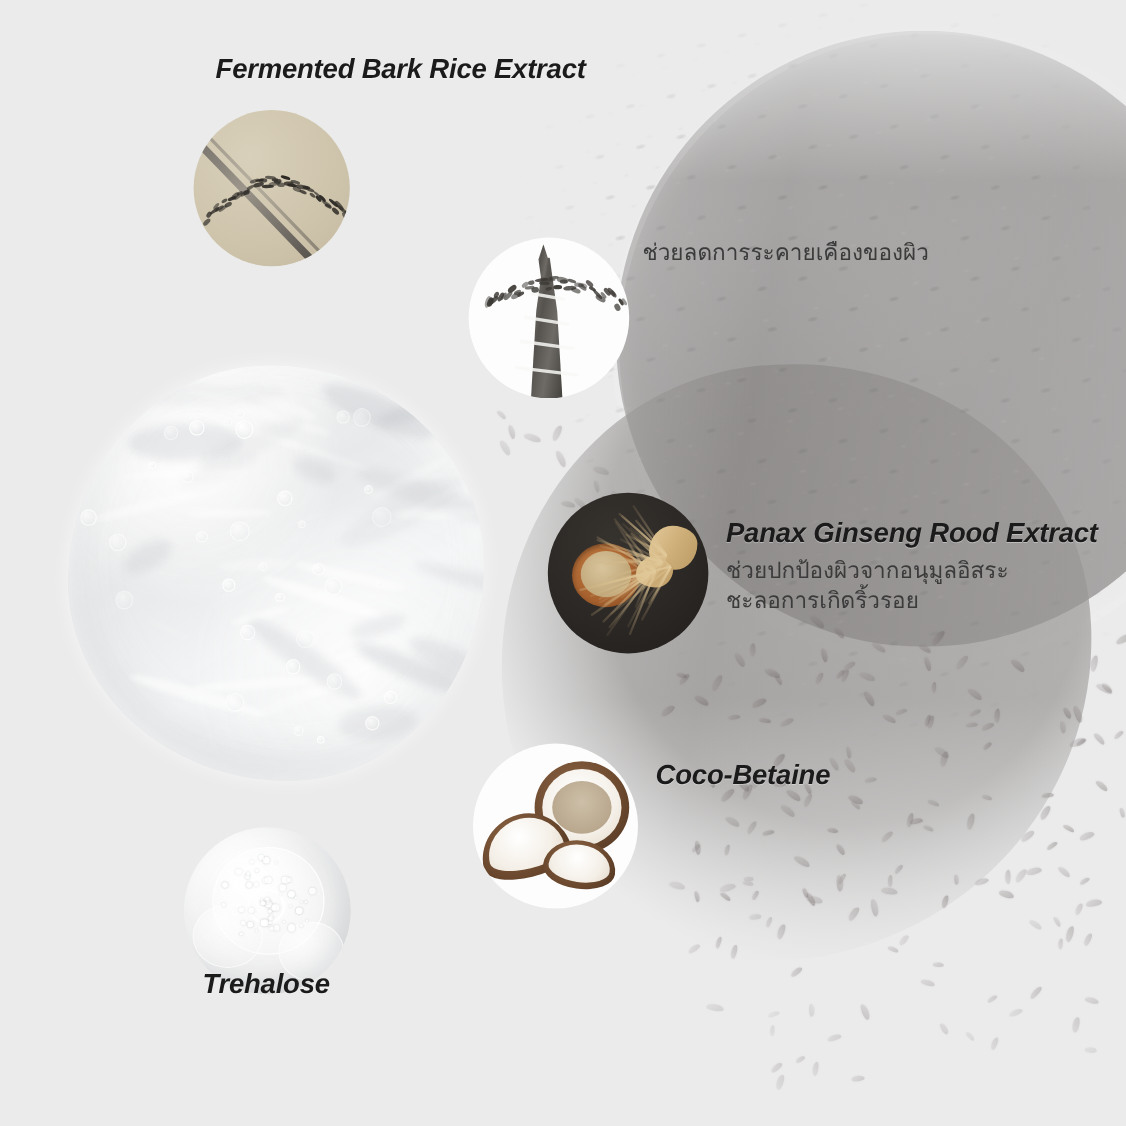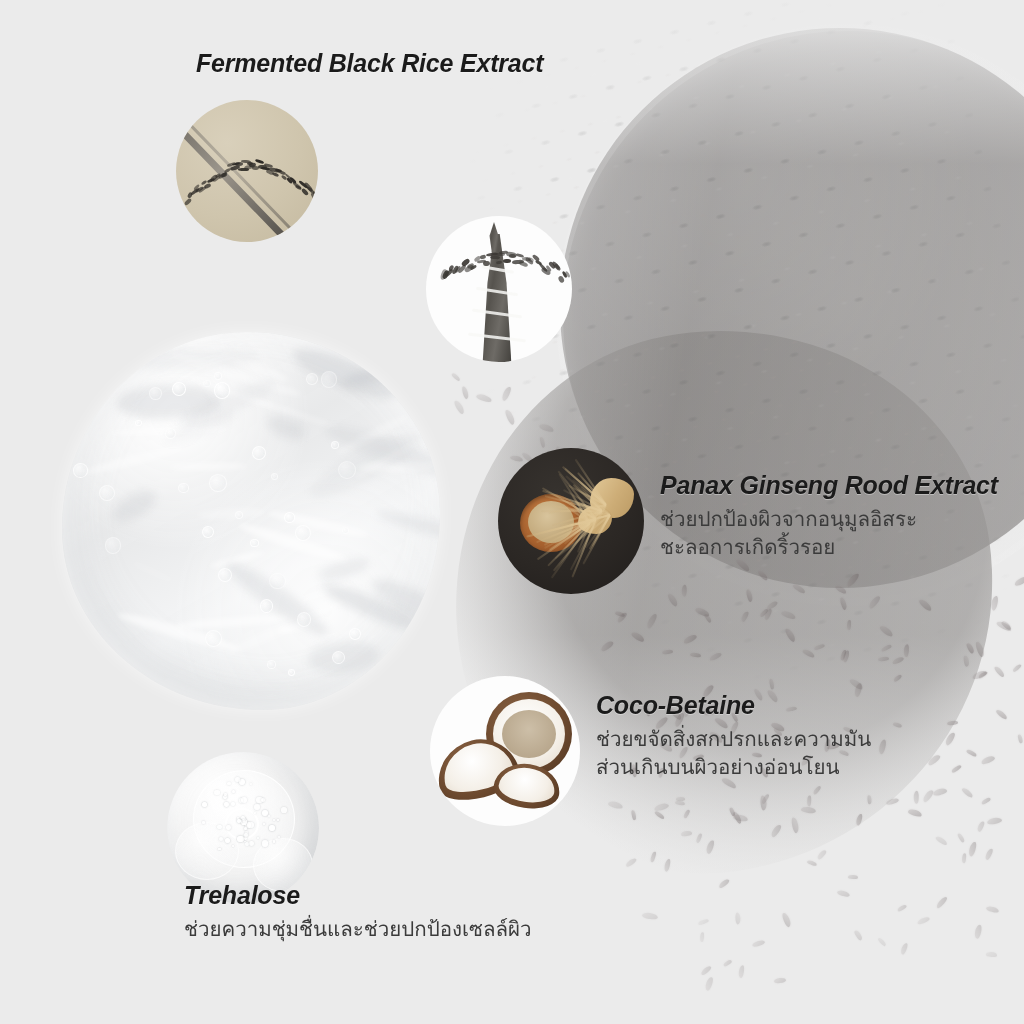--- a/index.html
+++ b/index.html
@@ -654,36 +654,34 @@
         <div class="tr-bub" style="left: 35.1598px; top: 69.4361px; width: 2.46379px; height: 2.46379px; opacity: 0.68;"></div>
         <div class="tr-bub" style="left: 72.5469px; top: 68.4838px; width: 2.32636px; height: 2.32636px; opacity: 0.65;"></div>
         <div class="tr-bub" style="left: 77.386px; top: 85.0928px; width: 2.7721px; height: 2.7721px; opacity: 0.65;"></div>
         <div class="tr-bub" style="left: 70.2262px; top: 67.022px; width: 3.81136px; height: 3.81136px; opacity: 0.95;"></div>
         <div class="tr-bub" style="left: 87.2557px; top: 52.3704px; width: 6.01894px; height: 6.01894px; opacity: 0.67;"></div>
         <div class="tr-bub" style="left: 76.736px; top: 80.747px; width: 4.26764px; height: 4.26764px; opacity: 0.7;"></div>
       </div>
   </div>
 
   <div class="block" id="blk-rice">
-    <p class="h-title">Fermented Black Rice Extract</p>
+    <p class="h-title">Fermented Bark Rice Extract</p>
   </div>
 
   <div class="block" id="blk-bamboo">
+    <p class="h-desc">ช่วยลดการระคายเคืองของผิว</p>
   </div>
 
   <div class="block" id="blk-ginseng">
     <p class="h-title">Panax Ginseng Rood Extract</p>
     <p class="h-desc">ช่วยปกป้องผิวจากอนุมูลอิสระ
 ชะลอการเกิดริ้วรอย</p>
   </div>
 
   <div class="block" id="blk-coco">
     <p class="h-title">Coco-Betaine</p>
-    <p class="h-desc">ช่วยขจัดสิ่งสกปรกและความมัน
-ส่วนเกินบนผิวอย่างอ่อนโยน</p>
   </div>
 
   <div class="block" id="blk-treh">
     <p class="h-title">Trehalose</p>
-    <p class="h-desc">ช่วยความชุ่มชื่นและช่วยปกป้องเซลล์ผิว</p>
   </div>
 
 </div>
 
 </body></html>

